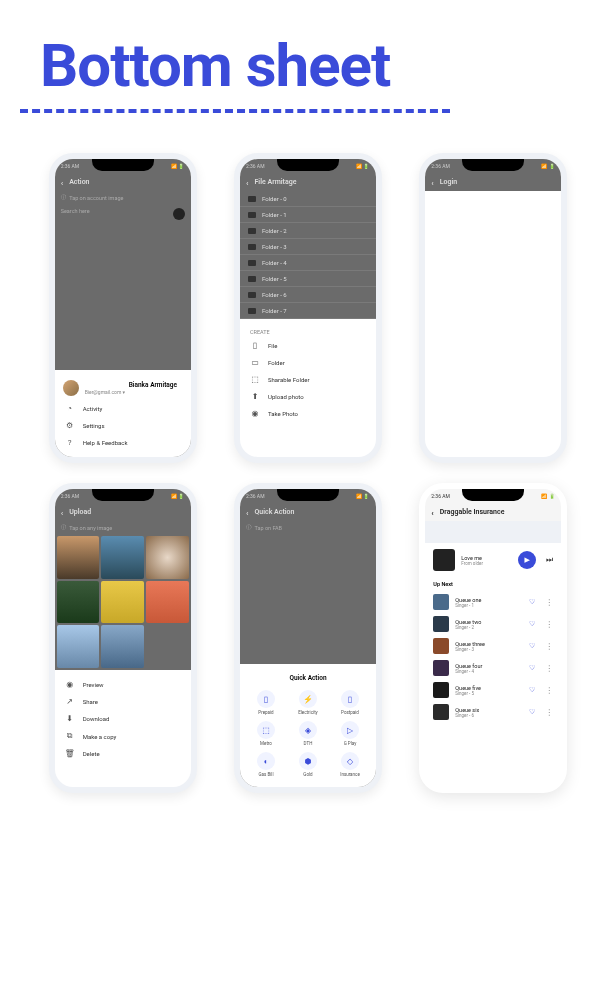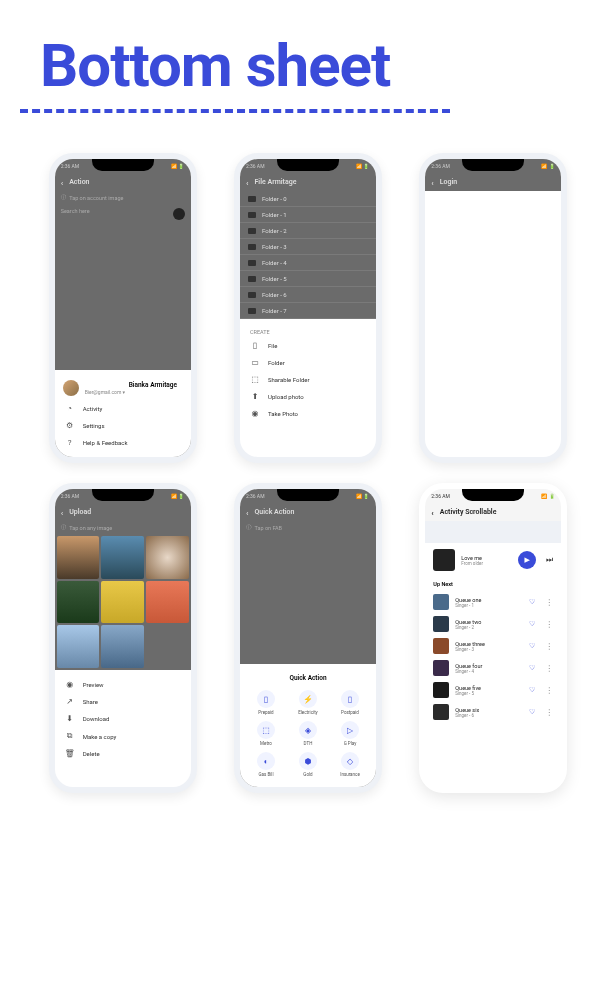--- a/index.html
+++ b/index.html
@@ -313,21 +313,21 @@
 
 <div class="phone white">
   <div class="screen">
     <div class="notch"></div>
     <div class="status">
           <span>2:36 AM</span>
           <span class="status-right">📶 🔋</span>
         </div>
     <div class="topbar">
       <span class="back">‹</span>
-      <span>Activity Scrollable</span>
+      <span>Draggable Insurance</span>
     </div>
     <div style="height:22px;background:#eef1f6"></div>
     <div class="music-head">
       <div class="music-art"></div>
       <div>
         <div class="q-title">Love me</div>
         <div class="q-sub">From older</div>
       </div>
       <div class="play-btn">▶</div>
       <div class="next-btn">⏭</div>

